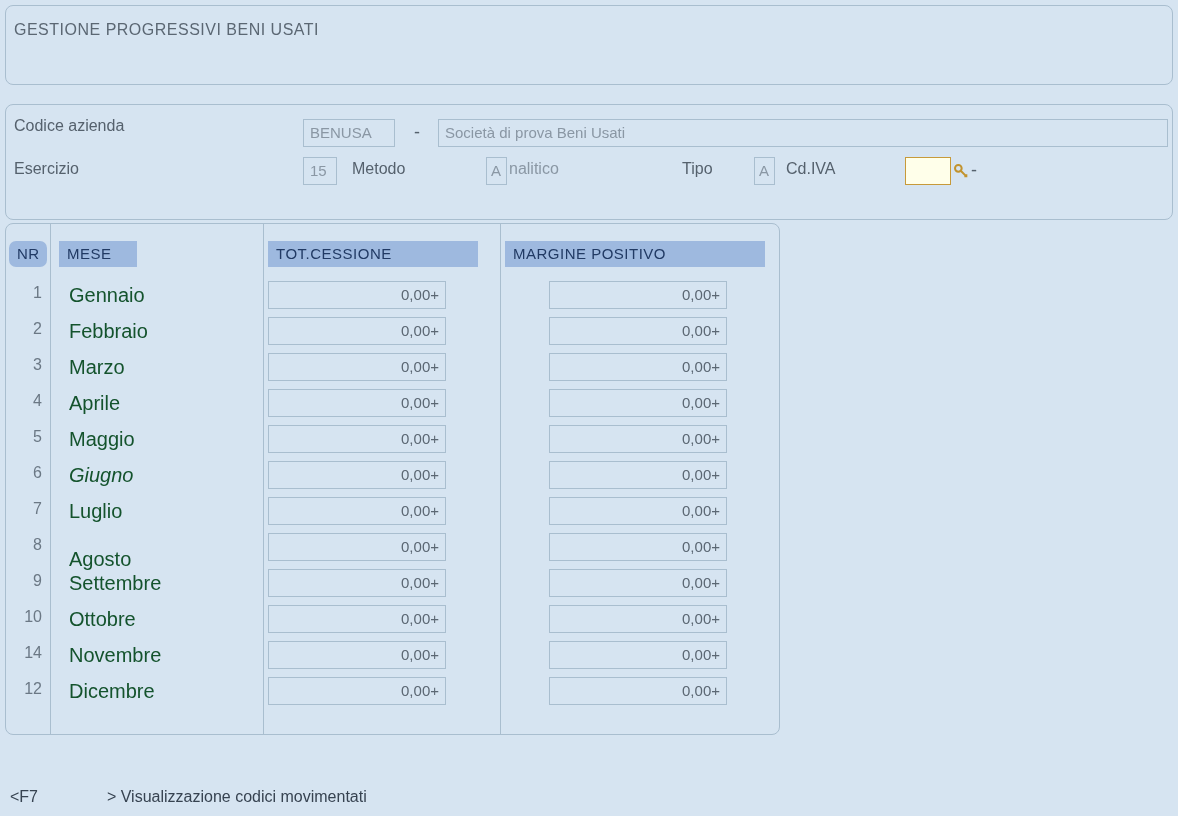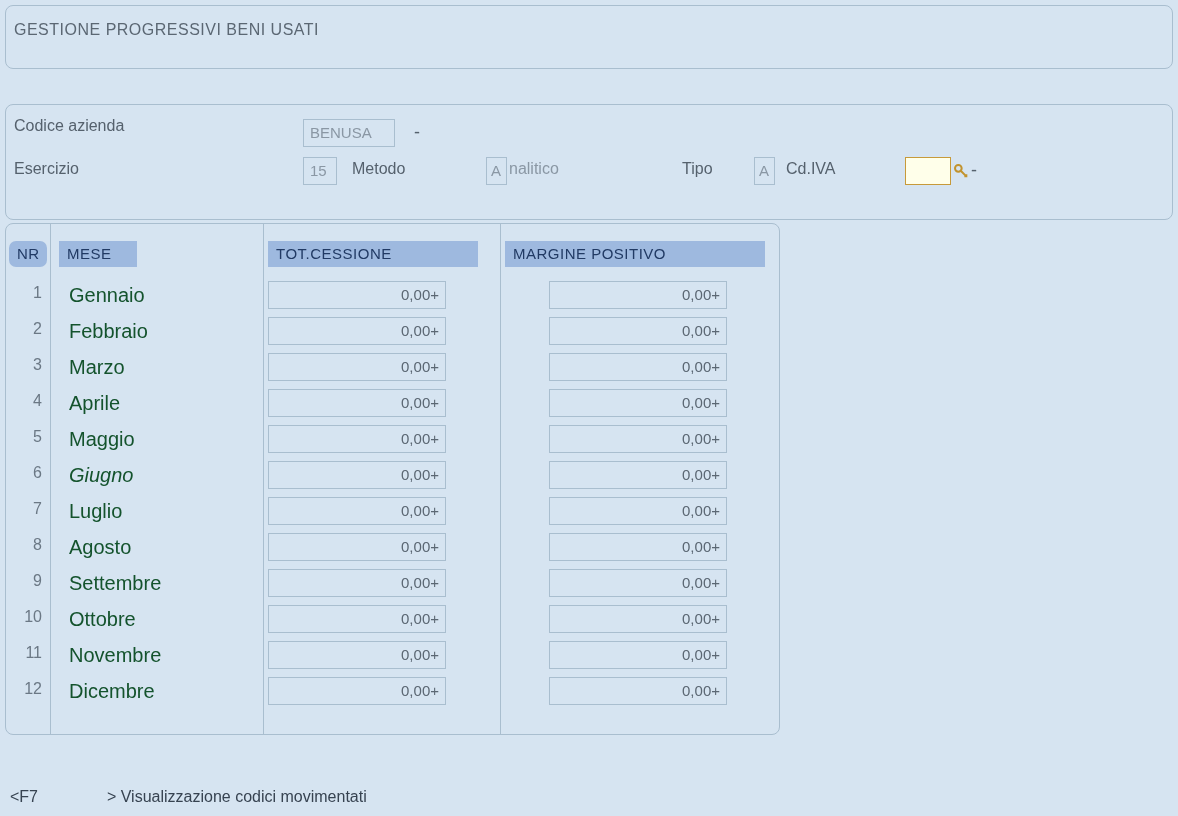--- a/index.html
+++ b/index.html
@@ -14,21 +14,21 @@
     overflow: hidden;
   }
   .panel {
     position: absolute;
     background: #d6e4f1;
     border: 1px solid #a9becf;
     border-radius: 8px;
     box-sizing: border-box;
   }
   #title-panel {
-    left: 5px; top: 5px; width: 1168px; height: 64px;
+    left: 5px; top: 5px; width: 1168px; height: 80px;
     padding: 15px 8px 0 8px;
   }
   #title-panel .title-text {
     font-size: 16px;
     letter-spacing: 0.5px;
     color: #5b6773;
   }
   #header-panel {
     left: 5px; top: 104px; width: 1168px; height: 116px;
   }
@@ -126,20 +126,21 @@
 
 <div id="title-panel" class="panel">
   <div class="title-text">GESTIONE PROGRESSIVI BENI USATI</div>
 </div>
 
 <div id="header-panel" class="panel">
 
   <div class="label" style="left:8px; top:12px;">Codice azienda</div>
   <div class="ro-field" style="left:297px; top:14px; width:92px;">BENUSA</div>
   <div class="dash" style="left:408px; top:17px;">-</div>
+  <div class="ro-field" style="left:432px; top:14px; width:730px;">Società di prova Beni Usati</div>
 
   <div class="label" style="left:8px; top:55px;">Esercizio</div>
   <div class="ro-field" style="left:297px; top:52px; width:34px;">15</div>
 
   <div class="label" style="left:346px; top:55px;">Metodo</div>
   <div class="ro-field" style="left:480px; top:52px; width:21px; padding-left:4px;">A</div>
   <div class="label" style="left:503px; top:55px; color:#8a97a4;">nalitico</div>
 
   <div class="label" style="left:676px; top:55px;">Tipo</div>
   <div class="ro-field" style="left:748px; top:52px; width:21px; padding-left:4px;">A</div>
@@ -188,32 +189,32 @@
       <div class="cell-num" style="left: 543px; top: 201px; width: 178px;">0,00+</div>
       <div class="nr-val" style="left: 4px; top: 240px;">6</div>
       <div class="month-name" style="left: 63px; top: 240px; font-style: italic;">Giugno</div>
       <div class="cell-num" style="left: 262px; top: 237px; width: 178px;">0,00+</div>
       <div class="cell-num" style="left: 543px; top: 237px; width: 178px;">0,00+</div>
       <div class="nr-val" style="left: 4px; top: 276px;">7</div>
       <div class="month-name" style="left: 63px; top: 276px;">Luglio</div>
       <div class="cell-num" style="left: 262px; top: 273px; width: 178px;">0,00+</div>
       <div class="cell-num" style="left: 543px; top: 273px; width: 178px;">0,00+</div>
       <div class="nr-val" style="left: 4px; top: 312px;">8</div>
-      <div class="month-name" style="left: 63px; top: 312px;">Agosto</div>
+      <div class="month-name" style="left: 63px; top: 324px;">Agosto</div>
       <div class="cell-num" style="left: 262px; top: 309px; width: 178px;">0,00+</div>
       <div class="cell-num" style="left: 543px; top: 309px; width: 178px;">0,00+</div>
       <div class="nr-val" style="left: 4px; top: 348px;">9</div>
       <div class="month-name" style="left: 63px; top: 348px;">Settembre</div>
       <div class="cell-num" style="left: 262px; top: 345px; width: 178px;">0,00+</div>
       <div class="cell-num" style="left: 543px; top: 345px; width: 178px;">0,00+</div>
       <div class="nr-val" style="left: 4px; top: 384px;">10</div>
       <div class="month-name" style="left: 63px; top: 384px;">Ottobre</div>
       <div class="cell-num" style="left: 262px; top: 381px; width: 178px;">0,00+</div>
       <div class="cell-num" style="left: 543px; top: 381px; width: 178px;">0,00+</div>
-      <div class="nr-val" style="left: 4px; top: 420px;">11</div>
+      <div class="nr-val" style="left: 4px; top: 420px;">14</div>
       <div class="month-name" style="left: 63px; top: 420px;">Novembre</div>
       <div class="cell-num" style="left: 262px; top: 417px; width: 178px;">0,00+</div>
       <div class="cell-num" style="left: 543px; top: 417px; width: 178px;">0,00+</div>
       <div class="nr-val" style="left: 4px; top: 456px;">12</div>
       <div class="month-name" style="left: 63px; top: 456px;">Dicembre</div>
       <div class="cell-num" style="left: 262px; top: 453px; width: 178px;">0,00+</div>
       <div class="cell-num" style="left: 543px; top: 453px; width: 178px;">0,00+</div>
     </div>
 </div>
 

